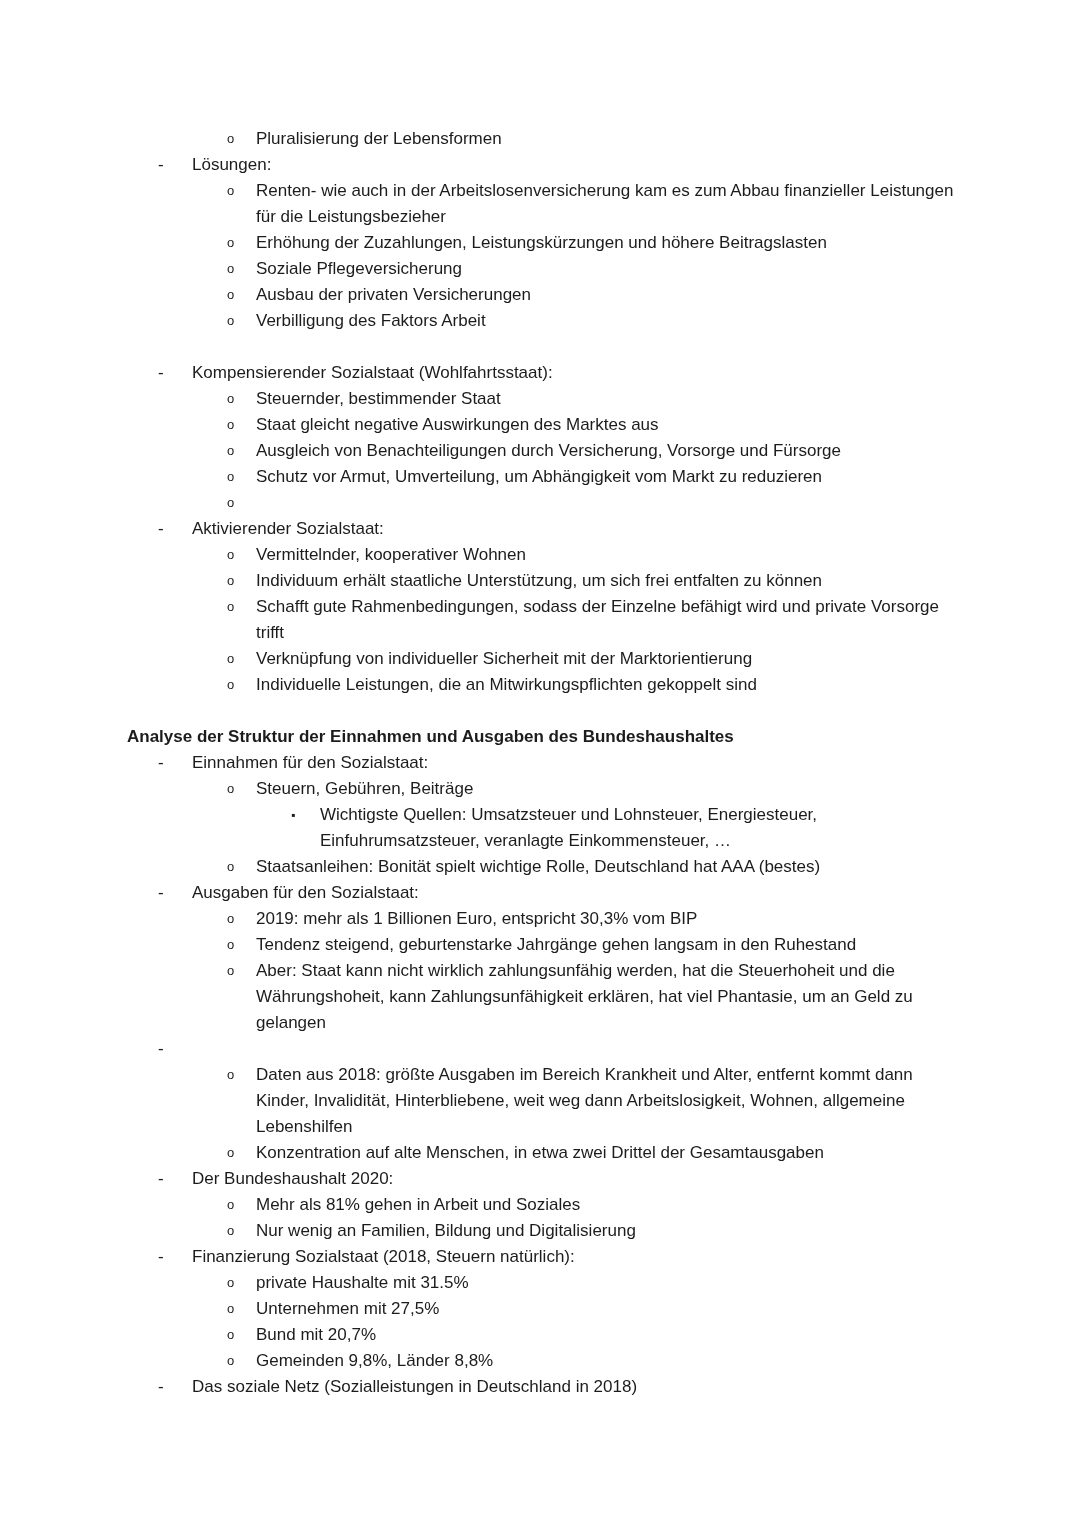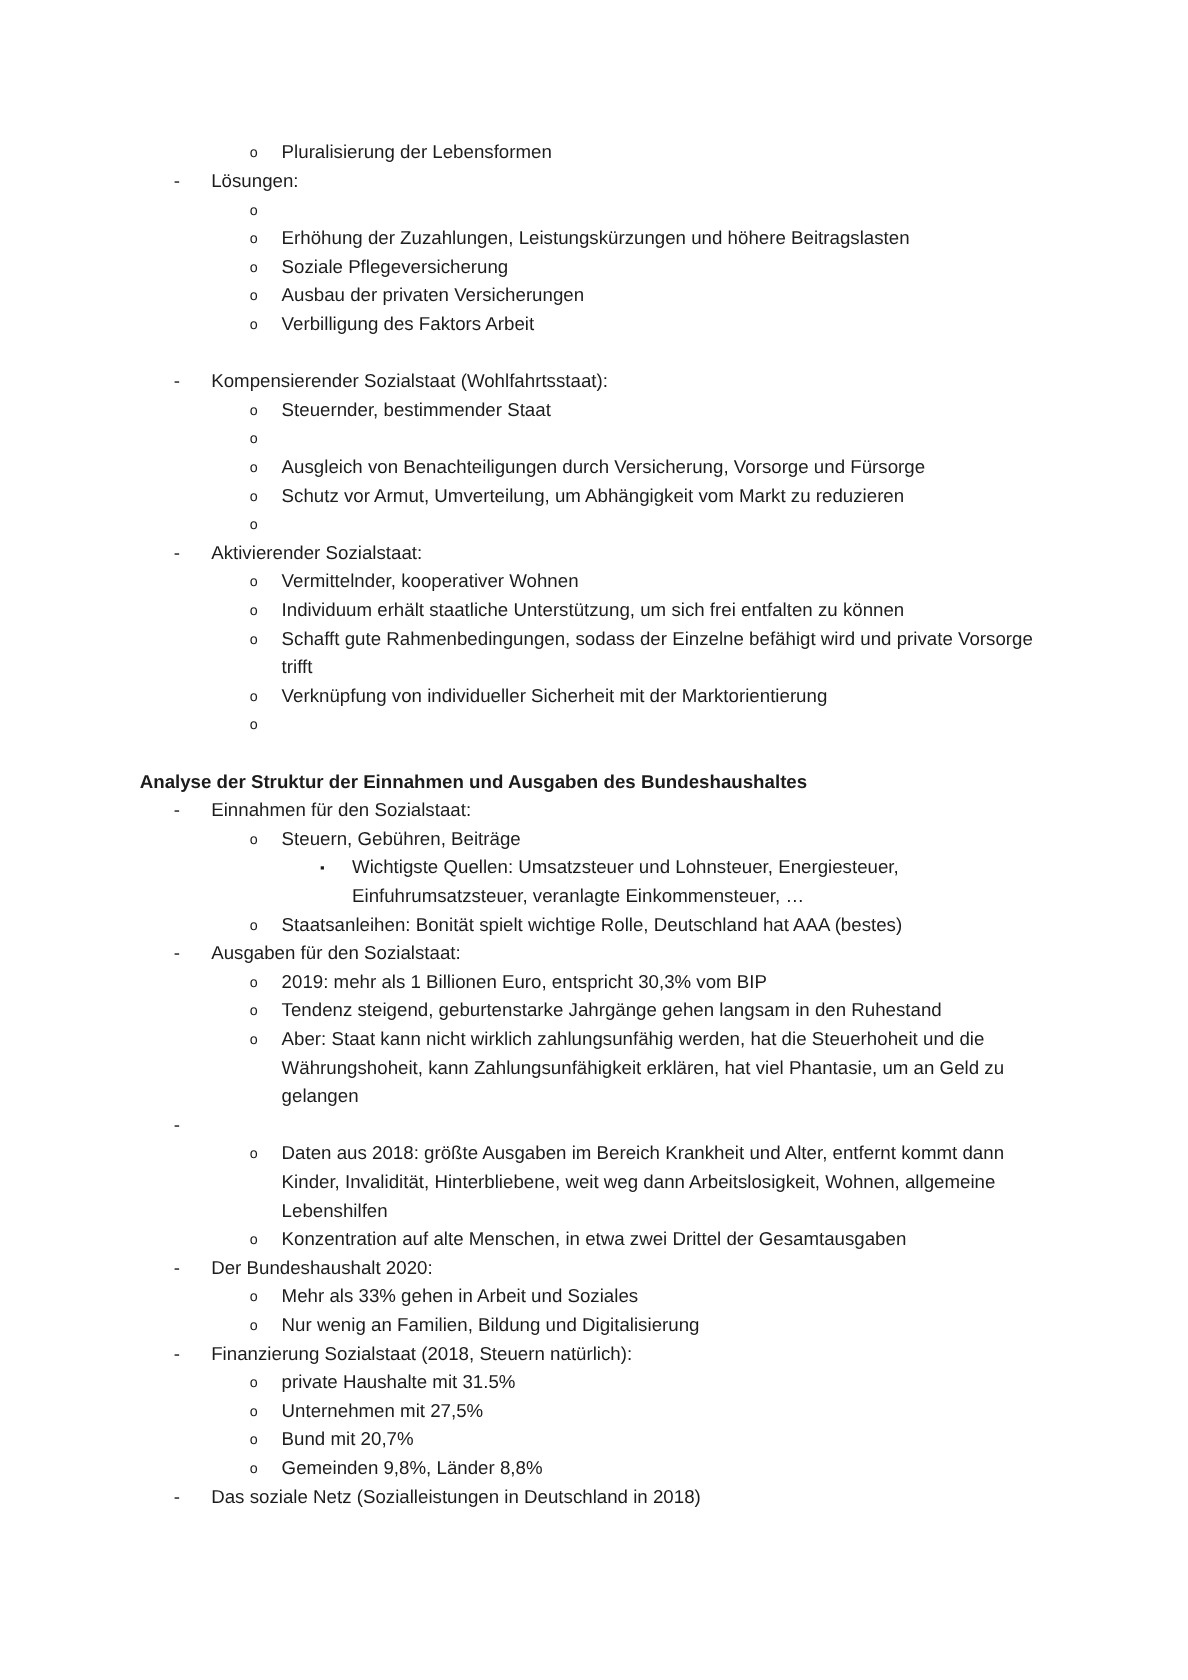--- a/index.html
+++ b/index.html
@@ -81,20 +81,21 @@
       <div class="row lvl2">
         <span class="bullet">o</span>
         <span class="txt">Pluralisierung der Lebensformen</span>
       </div>
       <div class="row lvl1">
         <span class="bullet">-</span>
         <span class="txt">Lösungen:</span>
       </div>
       <div class="row lvl2">
         <span class="bullet">o</span>
+        <span class="txt">Renten- wie auch in der Arbeitslosenversicherung kam es zum Abbau finanzieller Leistungen für die Leistungsbezieher</span>
       </div>
       <div class="row lvl2">
         <span class="bullet">o</span>
         <span class="txt">Erhöhung der Zuzahlungen, Leistungskürzungen und höhere Beitragslasten</span>
       </div>
       <div class="row lvl2">
         <span class="bullet">o</span>
         <span class="txt">Soziale Pflegeversicherung</span>
       </div>
       <div class="row lvl2">
@@ -109,20 +110,21 @@
       <div class="row lvl1">
         <span class="bullet">-</span>
         <span class="txt">Kompensierender Sozialstaat (Wohlfahrtsstaat):</span>
       </div>
       <div class="row lvl2">
         <span class="bullet">o</span>
         <span class="txt">Steuernder, bestimmender Staat</span>
       </div>
       <div class="row lvl2">
         <span class="bullet">o</span>
+        <span class="txt">Staat gleicht negative Auswirkungen des Marktes aus</span>
       </div>
       <div class="row lvl2">
         <span class="bullet">o</span>
         <span class="txt">Ausgleich von Benachteiligungen durch Versicherung, Vorsorge und Fürsorge</span>
       </div>
       <div class="row lvl2">
         <span class="bullet">o</span>
         <span class="txt">Schutz vor Armut, Umverteilung, um Abhängigkeit vom Markt zu reduzieren</span>
       </div>
       <div class="row lvl2">
@@ -143,20 +145,21 @@
       <div class="row lvl2">
         <span class="bullet">o</span>
         <span class="txt">Schafft gute Rahmenbedingungen, sodass der Einzelne befähigt wird und private Vorsorge trifft</span>
       </div>
       <div class="row lvl2">
         <span class="bullet">o</span>
         <span class="txt">Verknüpfung von individueller Sicherheit mit der Marktorientierung</span>
       </div>
       <div class="row lvl2">
         <span class="bullet">o</span>
+        <span class="txt">Individuelle Leistungen, die an Mitwirkungspflichten gekoppelt sind</span>
       </div>
       <div class="spacer">&nbsp;</div>
       <div class="heading">Analyse der Struktur der Einnahmen und Ausgaben des Bundeshaushaltes</div>
       <div class="row lvl1">
         <span class="bullet">-</span>
         <span class="txt">Einnahmen für den Sozialstaat:</span>
       </div>
       <div class="row lvl2">
         <span class="bullet">o</span>
         <span class="txt">Steuern, Gebühren, Beiträge</span>
@@ -195,21 +198,21 @@
       <div class="row lvl2">
         <span class="bullet">o</span>
         <span class="txt">Konzentration auf alte Menschen, in etwa zwei Drittel der Gesamtausgaben</span>
       </div>
       <div class="row lvl1">
         <span class="bullet">-</span>
         <span class="txt">Der Bundeshaushalt 2020:</span>
       </div>
       <div class="row lvl2">
         <span class="bullet">o</span>
-        <span class="txt">Mehr als 33% gehen in Arbeit und Soziales</span>
+        <span class="txt">Mehr als 81% gehen in Arbeit und Soziales</span>
       </div>
       <div class="row lvl2">
         <span class="bullet">o</span>
         <span class="txt">Nur wenig an Familien, Bildung und Digitalisierung</span>
       </div>
       <div class="row lvl1">
         <span class="bullet">-</span>
         <span class="txt">Finanzierung Sozialstaat (2018, Steuern natürlich):</span>
       </div>
       <div class="row lvl2">

